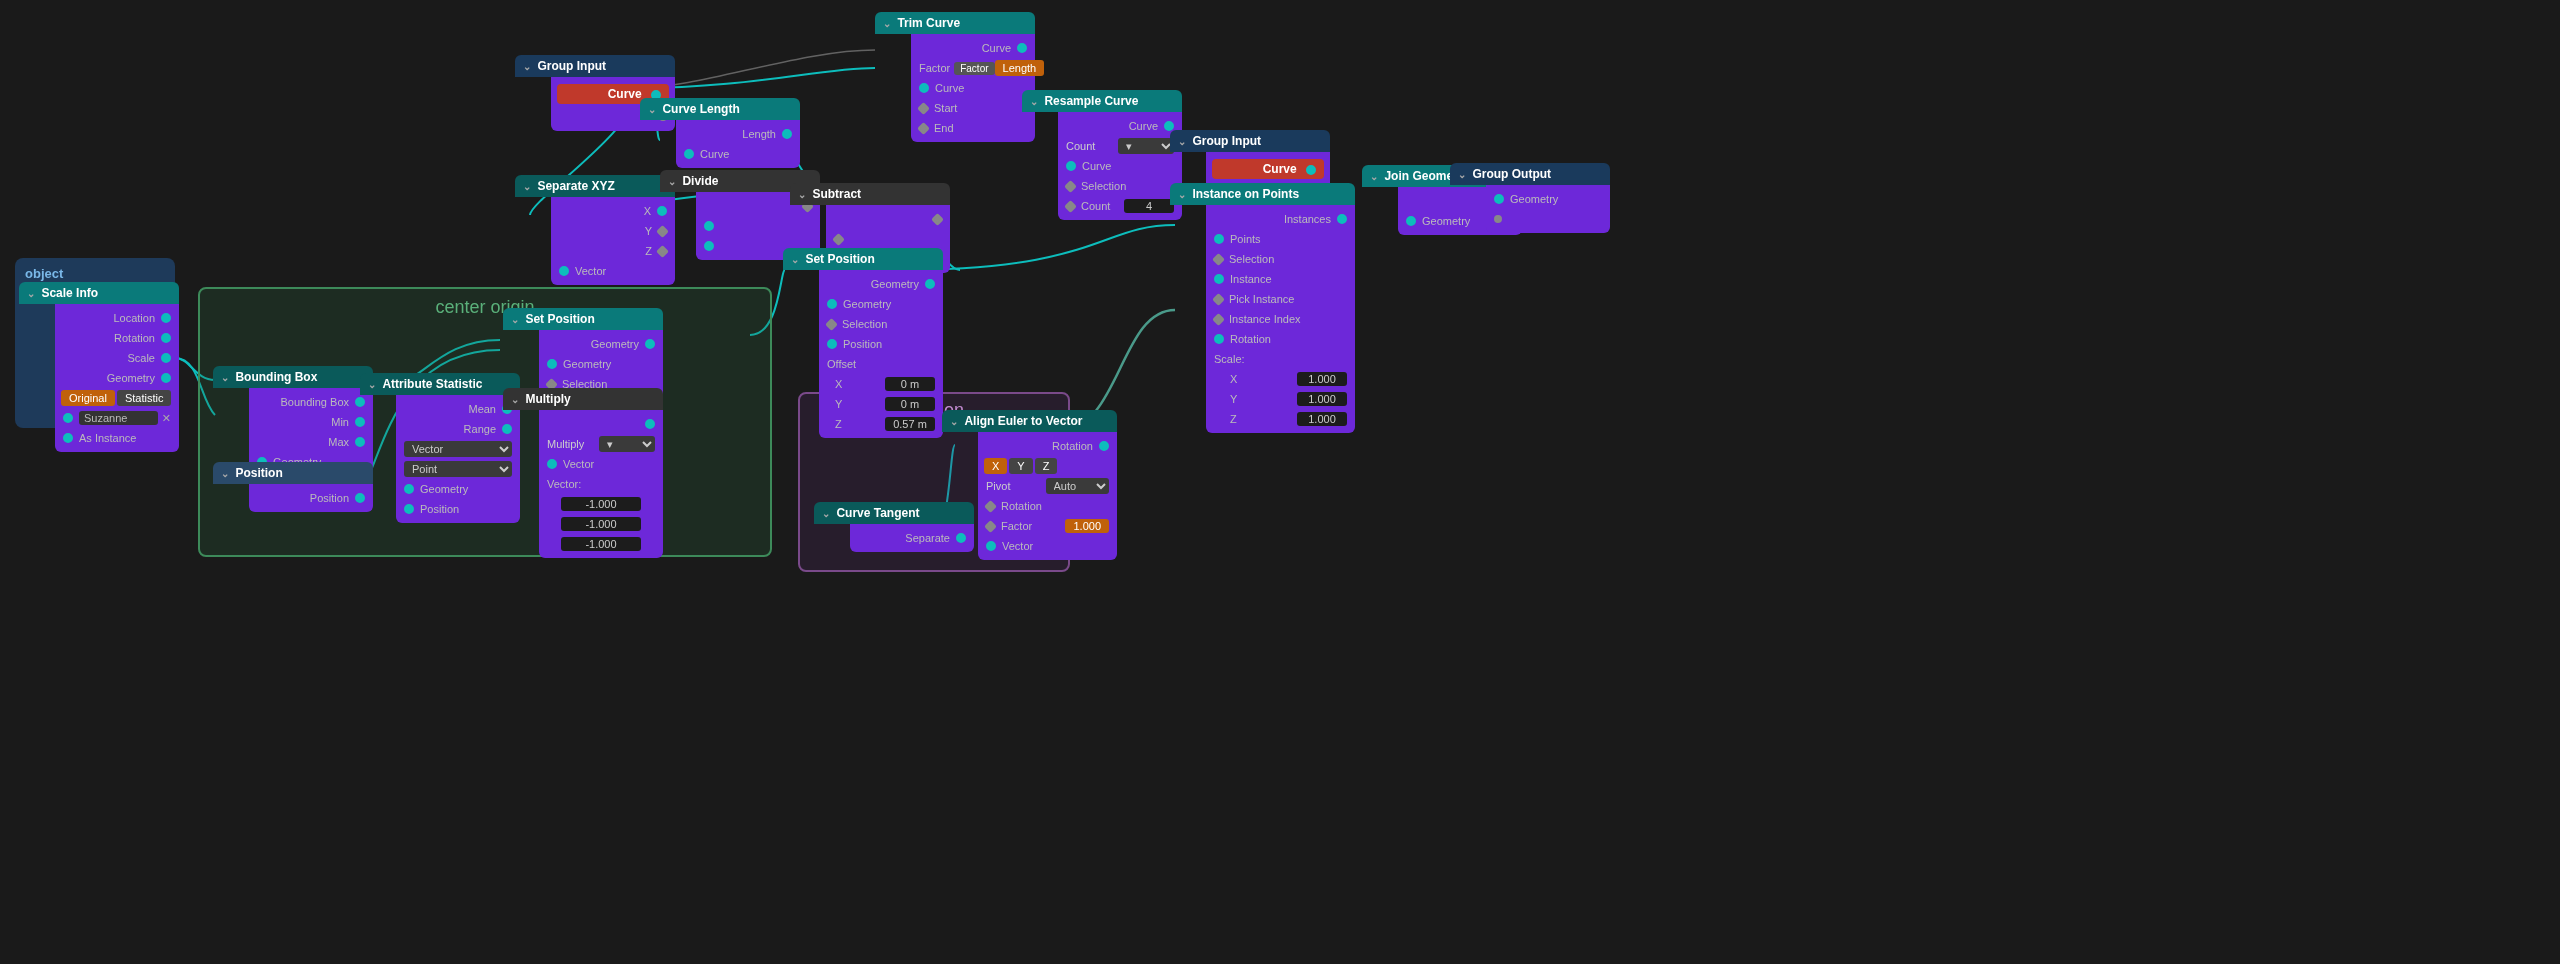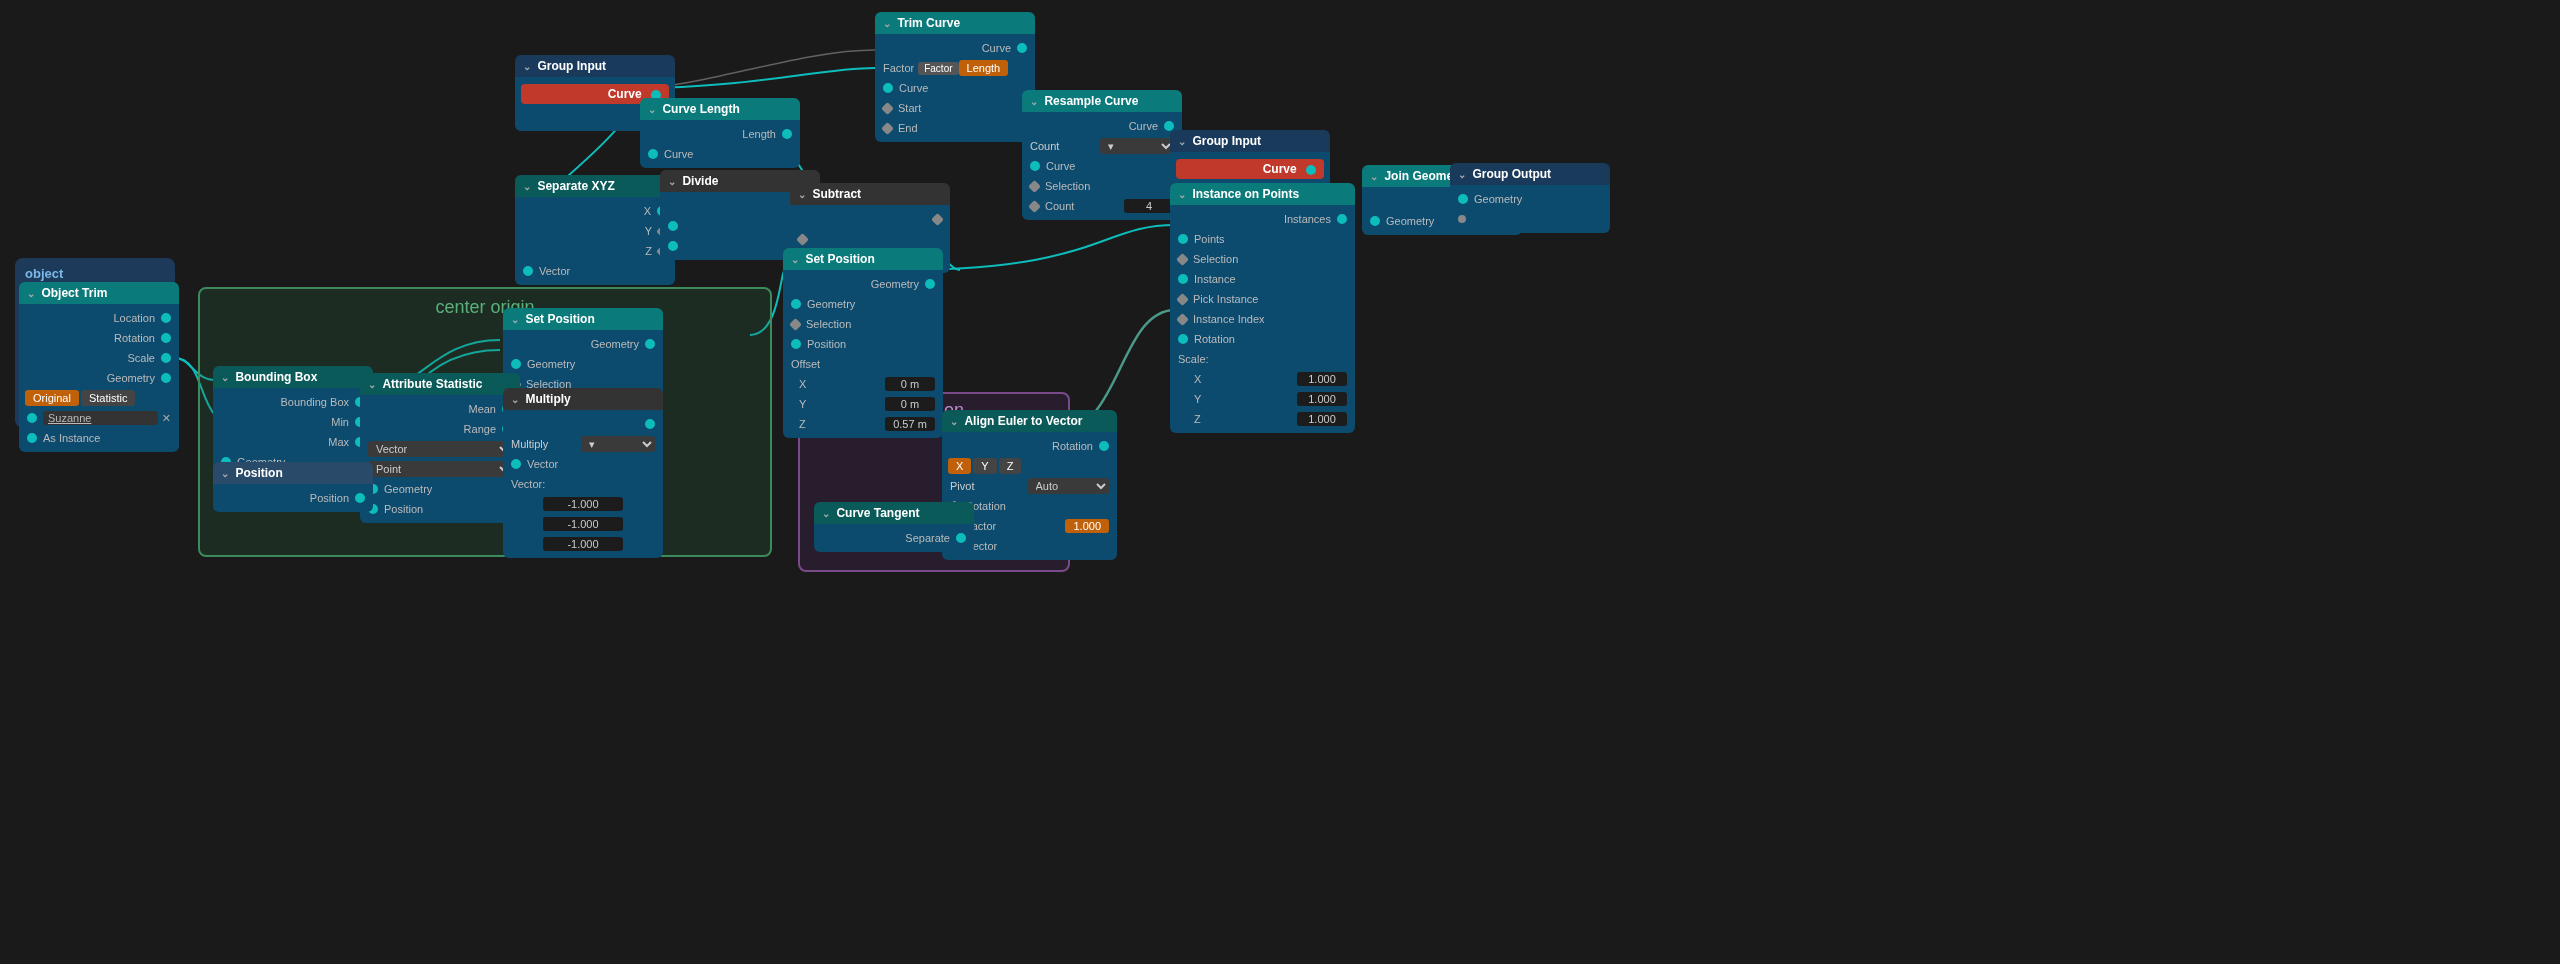--- a/index.html
+++ b/index.html
@@ -23,23 +23,24 @@
       display: flex;
       align-items: center;
       padding: 4px 8px;
       border-radius: 6px 6px 0 0;
       font-size: 12px;
       font-weight: 600;
       color: #fff;
       gap: 4px;
     }
     .node-body {
-      background: #0c4a6e;
+      background: #6d28d9;
       border-radius: 0 0 6px 6px;
       padding: 4px 0;
+      margin-left: 36px;
     }
     .node-row {
       display: flex;
       align-items: center;
       padding: 2px 8px;
       position: relative;
       font-size: 11px;
       color: #bbb;
       min-height: 20px;
     }
@@ -250,21 +251,21 @@
 <div class="purple-frame" style="left:798px; top:392px; width:272px; height:180px;">
   <span class="purple-label" style="left:50%; top:6px; transform:translateX(-50%);">rotation</span>
 </div>
 
 <div class="object-frame" style="left:15px; top:258px; width:160px; height:170px;">
   <div class="object-title">object</div>
 
   <div class="node" style="left:4px; top:24px; width:158px;">
     <div class="node-header header-teal">
       <span class="chevron">⌄</span>
-      <span>Object Trim</span>
+      <span>Scale Info</span>
     </div>
     <div class="node-body">
       <div class="node-row right">
         <span>Location</span>
         <span class="socket right teal"></span>
       </div>
       <div class="node-row right">
         <span>Rotation</span>
         <span class="socket right teal"></span>
       </div>
@@ -275,21 +276,21 @@
       <div class="node-row right">
         <span>Geometry</span>
         <span class="socket right teal"></span>
       </div>
       <div class="btn-group">
         <button class="btn-small btn-orange">Original</button>
         <button class="btn-small btn-gray">Statistic</button>
       </div>
       <div class="node-row">
         <span class="socket left teal"></span>
-        <span style="background:#333; border-radius:3px; padding:1px 5px; font-size:11px; flex:1;text-decoration:underline;">Suzanne</span>
+        <span style="background:#333; border-radius:3px; padding:1px 5px; font-size:11px; flex:1;">Suzanne</span>
         <span style="color:#aaa; font-size:11px; margin-left:4px; cursor:pointer;">✕</span>
       </div>
       <div class="node-row">
         <span class="socket left teal"></span>
         <span>As Instance</span>
       </div>
     </div>
   </div>
 </div>
 

